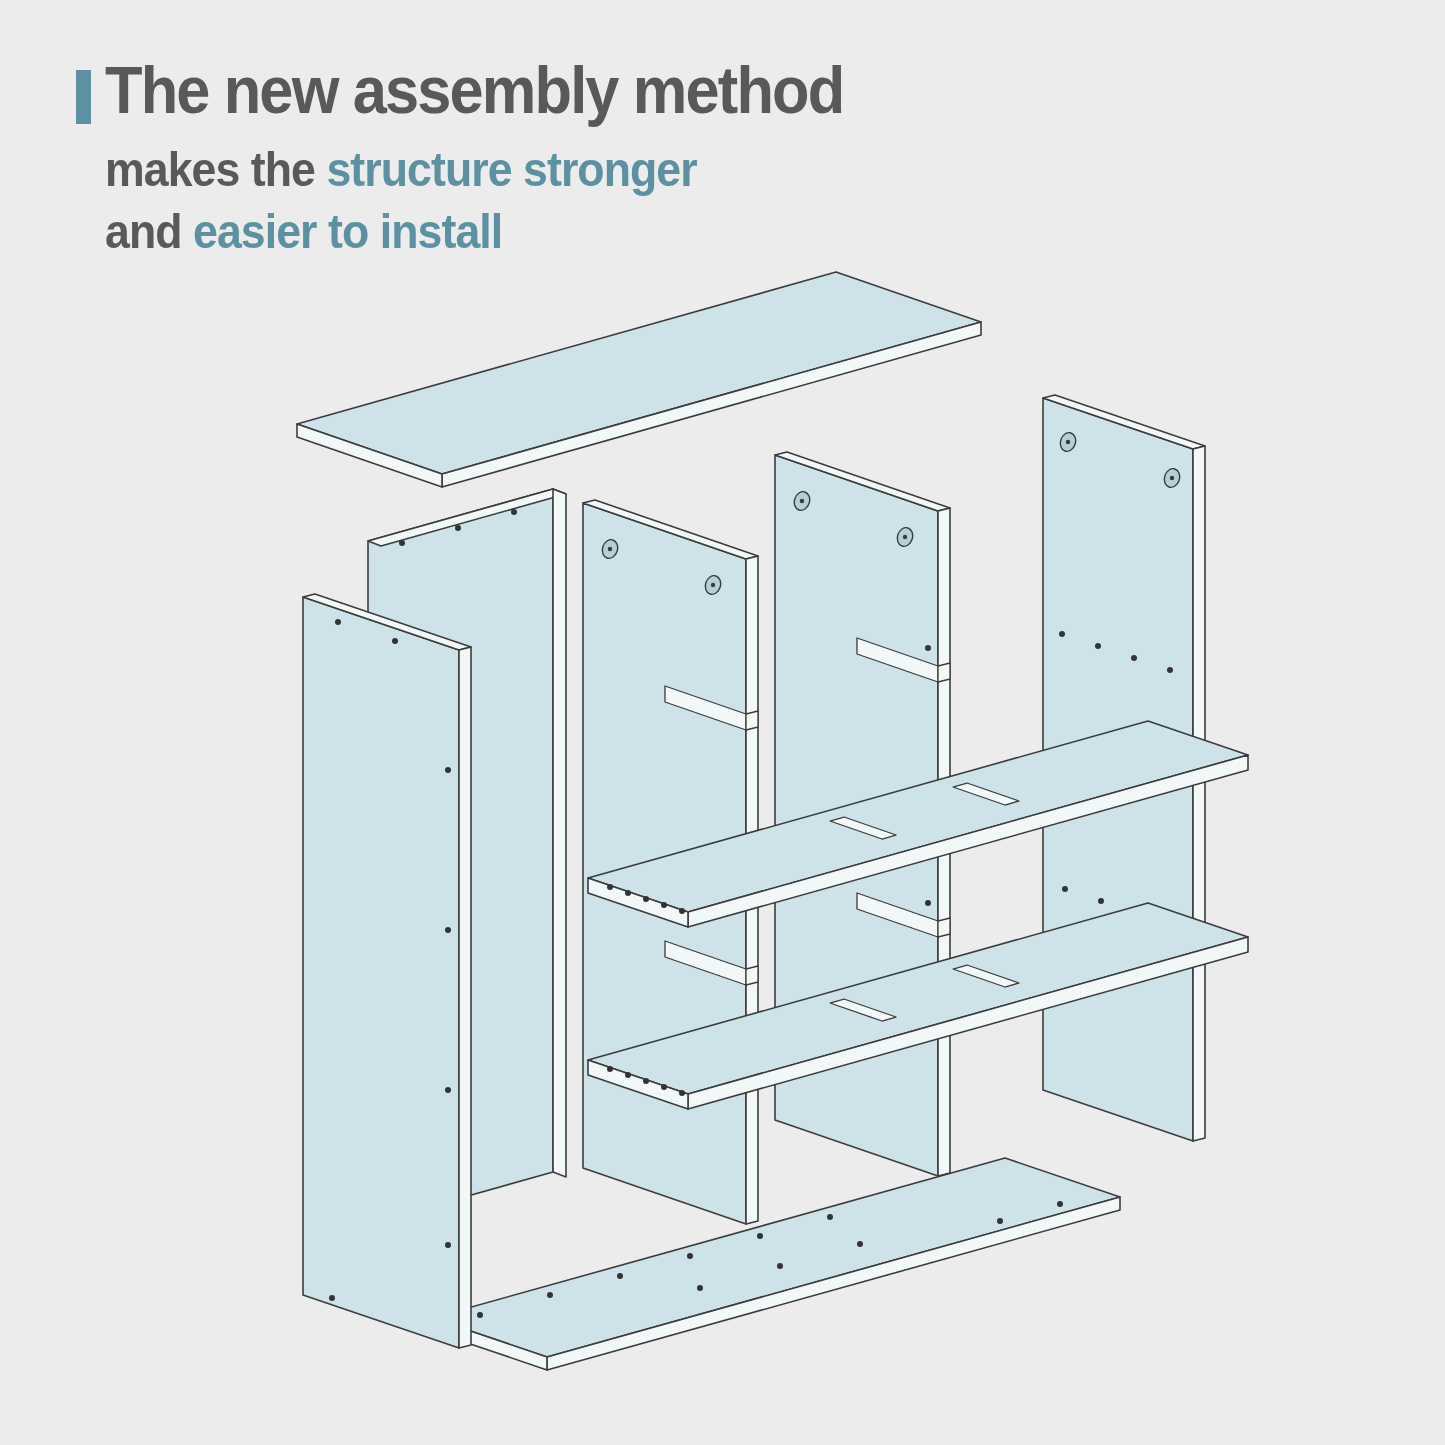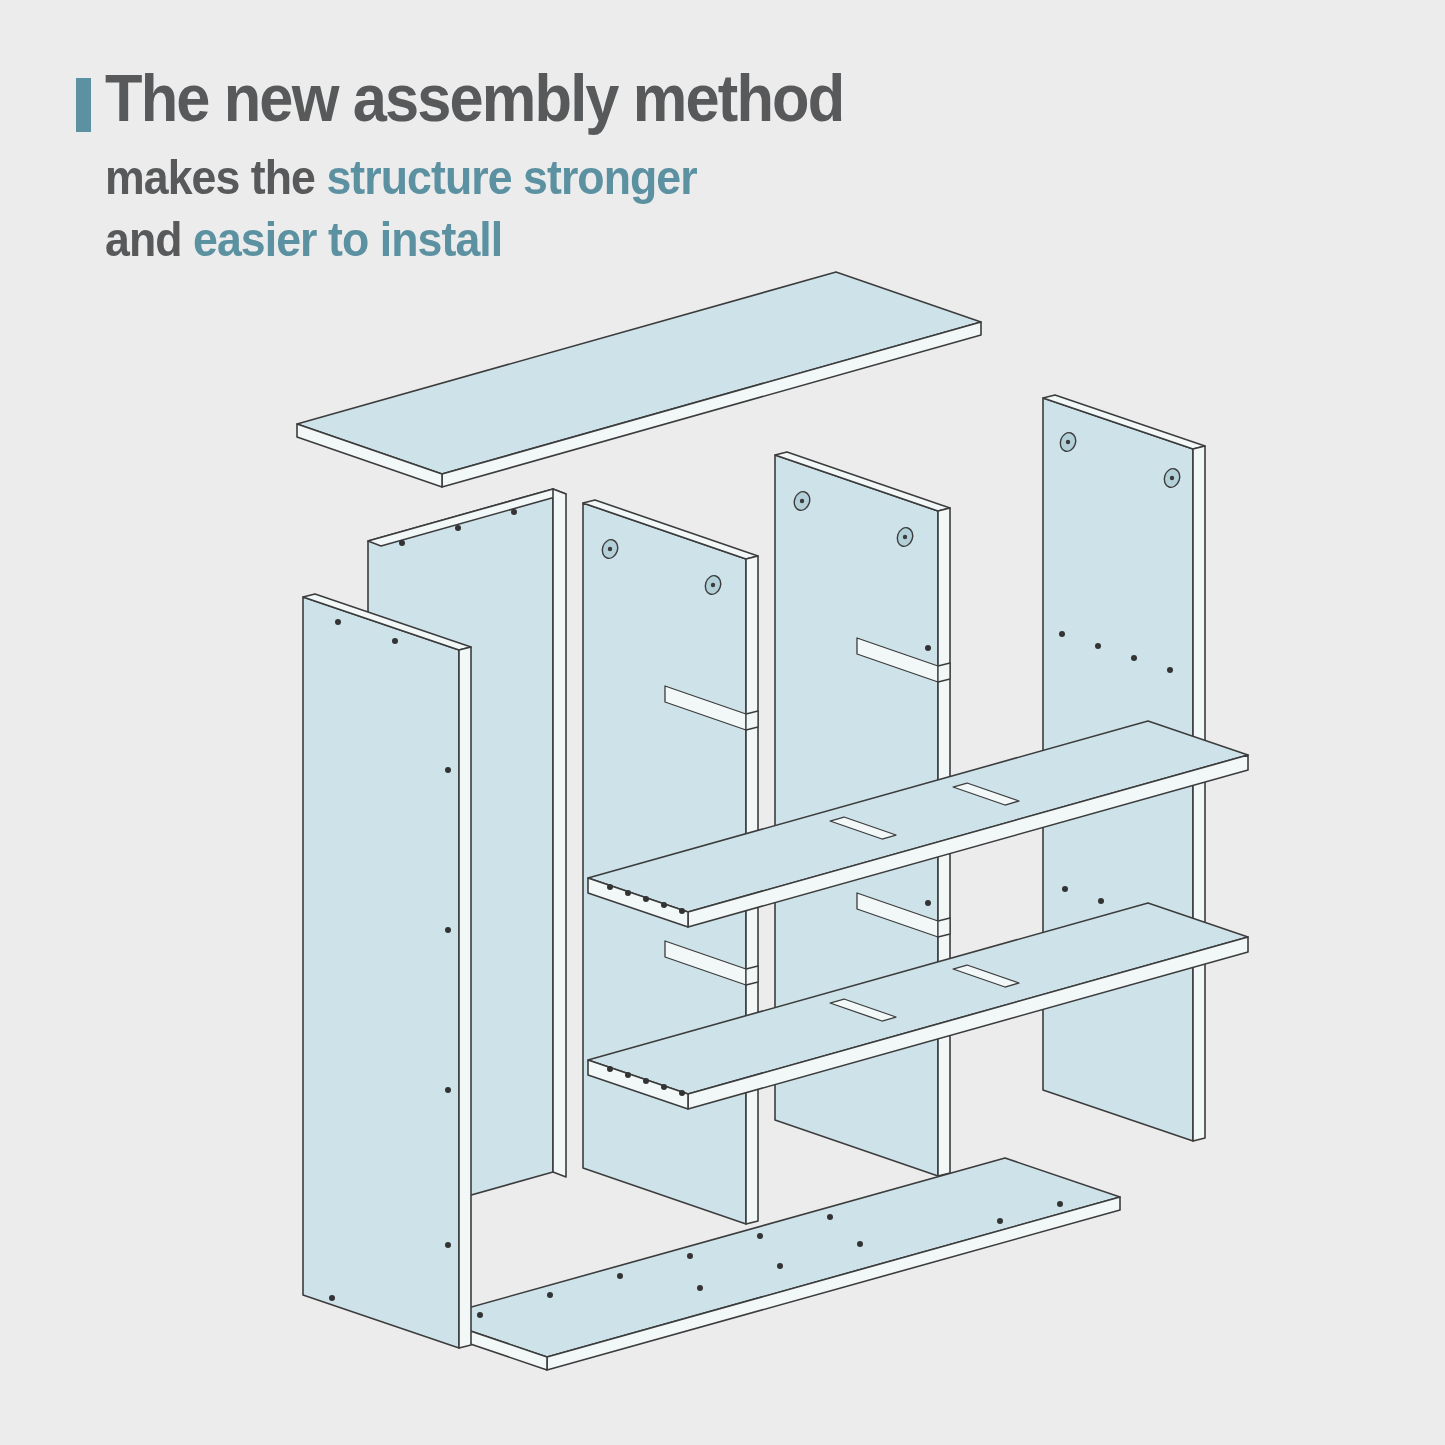--- a/index.html
+++ b/index.html
@@ -5,21 +5,21 @@
   *{margin:0;padding:0;box-sizing:border-box}
   html,body{width:1445px;height:1445px}
   body{
     background:var(--bg,#ececec);
     font-family:"Liberation Sans",sans-serif;
     position:relative;overflow:hidden;
   }
   .stage{position:absolute;inset:0}
   .diagram-svg{position:absolute;inset:0;width:1445px;height:1445px}
 
-  .heading{position:absolute;left:76px;top:64px;z-index:2}
+  .heading{position:absolute;left:76px;top:56px;z-index:2}
   .accent-bar{position:absolute;left:0;top:14px;width:15px;height:54px;background:var(--accent-teal,#5b91a1)}
   .title{
     margin-left:29px;font-size:66px;font-weight:700;line-height:1.05;
     color:var(--heading-text,#58595a);letter-spacing:-2px;white-space:nowrap;
     transform:scaleX(.93);transform-origin:left center;margin-bottom:14px;
   }
   .sub{
     margin-left:29px;font-size:48px;font-weight:700;line-height:1.28;
     color:var(--heading-text,#58595a);letter-spacing:-1px;white-space:nowrap;
     transform:scaleX(.93);transform-origin:left center;

